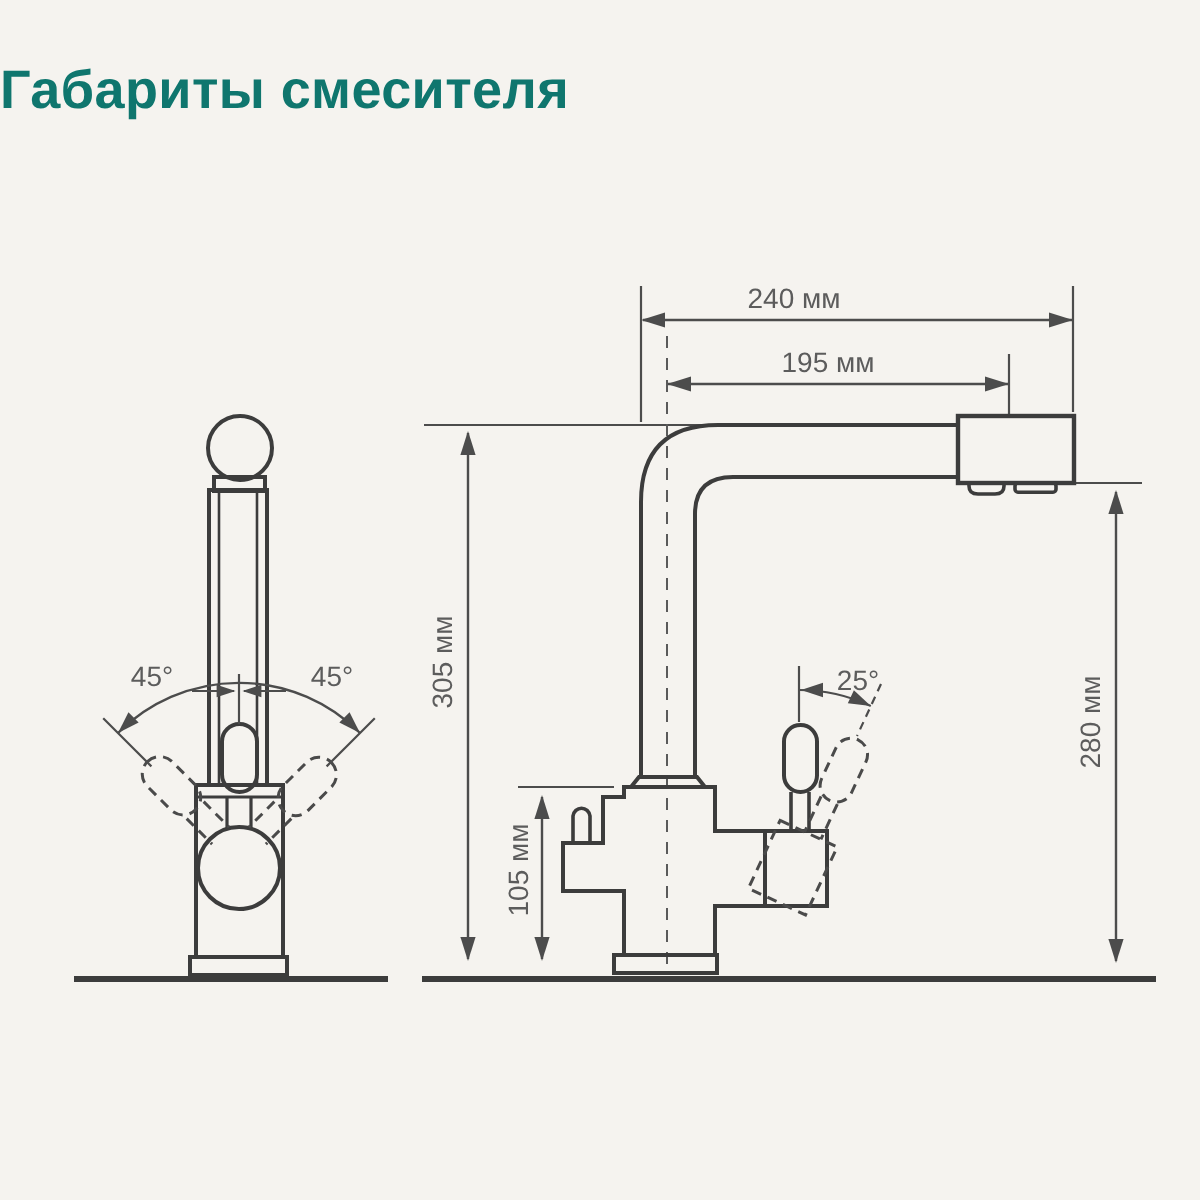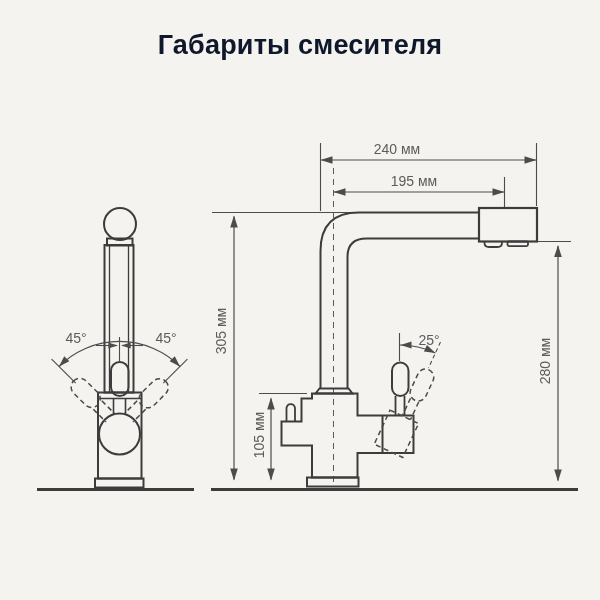--- a/index.html
+++ b/index.html
@@ -1,20 +1,20 @@
 <!DOCTYPE html>
 <html><head>
 <meta charset="utf-8">
 <style>
   html,body{margin:0;padding:0;width:600px;height:600px;overflow:hidden;}
   body{background:#f5f3ef;font-family:"Liberation Sans", sans-serif;position:relative;}
   .canvas{position:absolute;inset:0;}
   h1.title{
     position:absolute;top:30px;left:0;width:600px;margin:0;
-    text-align:center;font-size:27px;font-weight:700;color:#0f172a;
+    text-align:left;font-size:27px;font-weight:700;color:#0f766e;
     letter-spacing:0.2px;
   }
   svg{position:absolute;top:0;left:0;}
   svg text{font-family:"Liberation Sans", sans-serif;}
   .dimtxt{fill:#5c5c5c;font-size:14px;}
   .angtxt{fill:#5c5c5c;font-size:14px;}
 </style>
 </head>
 <body>
 

